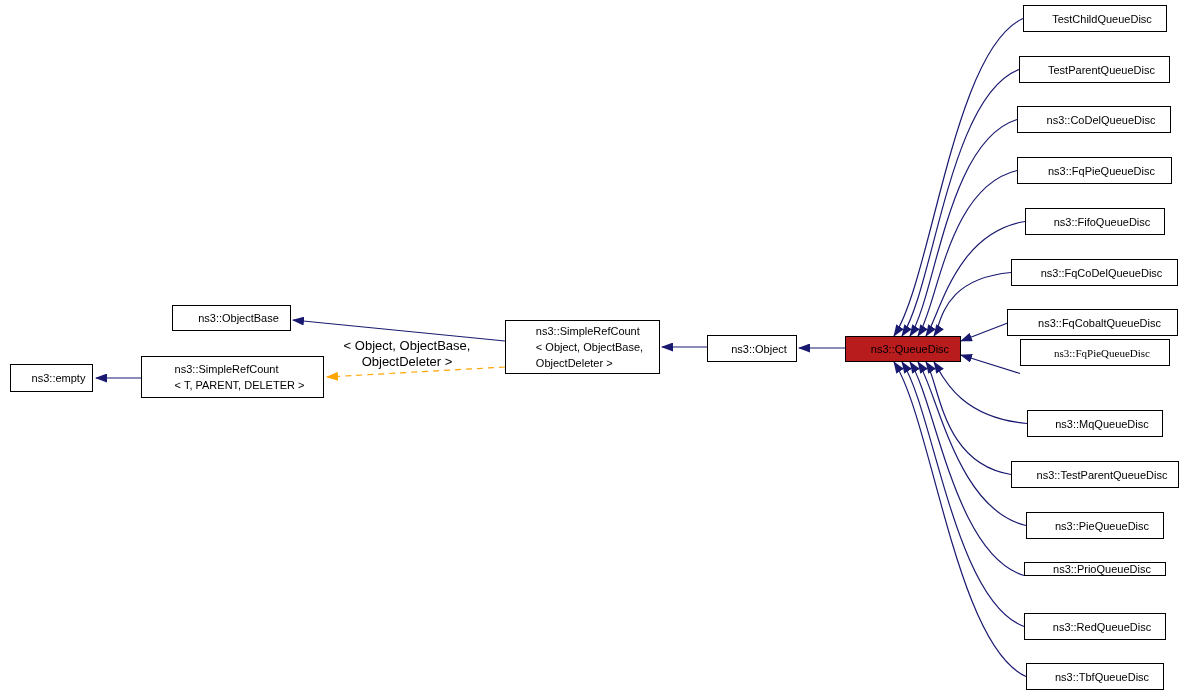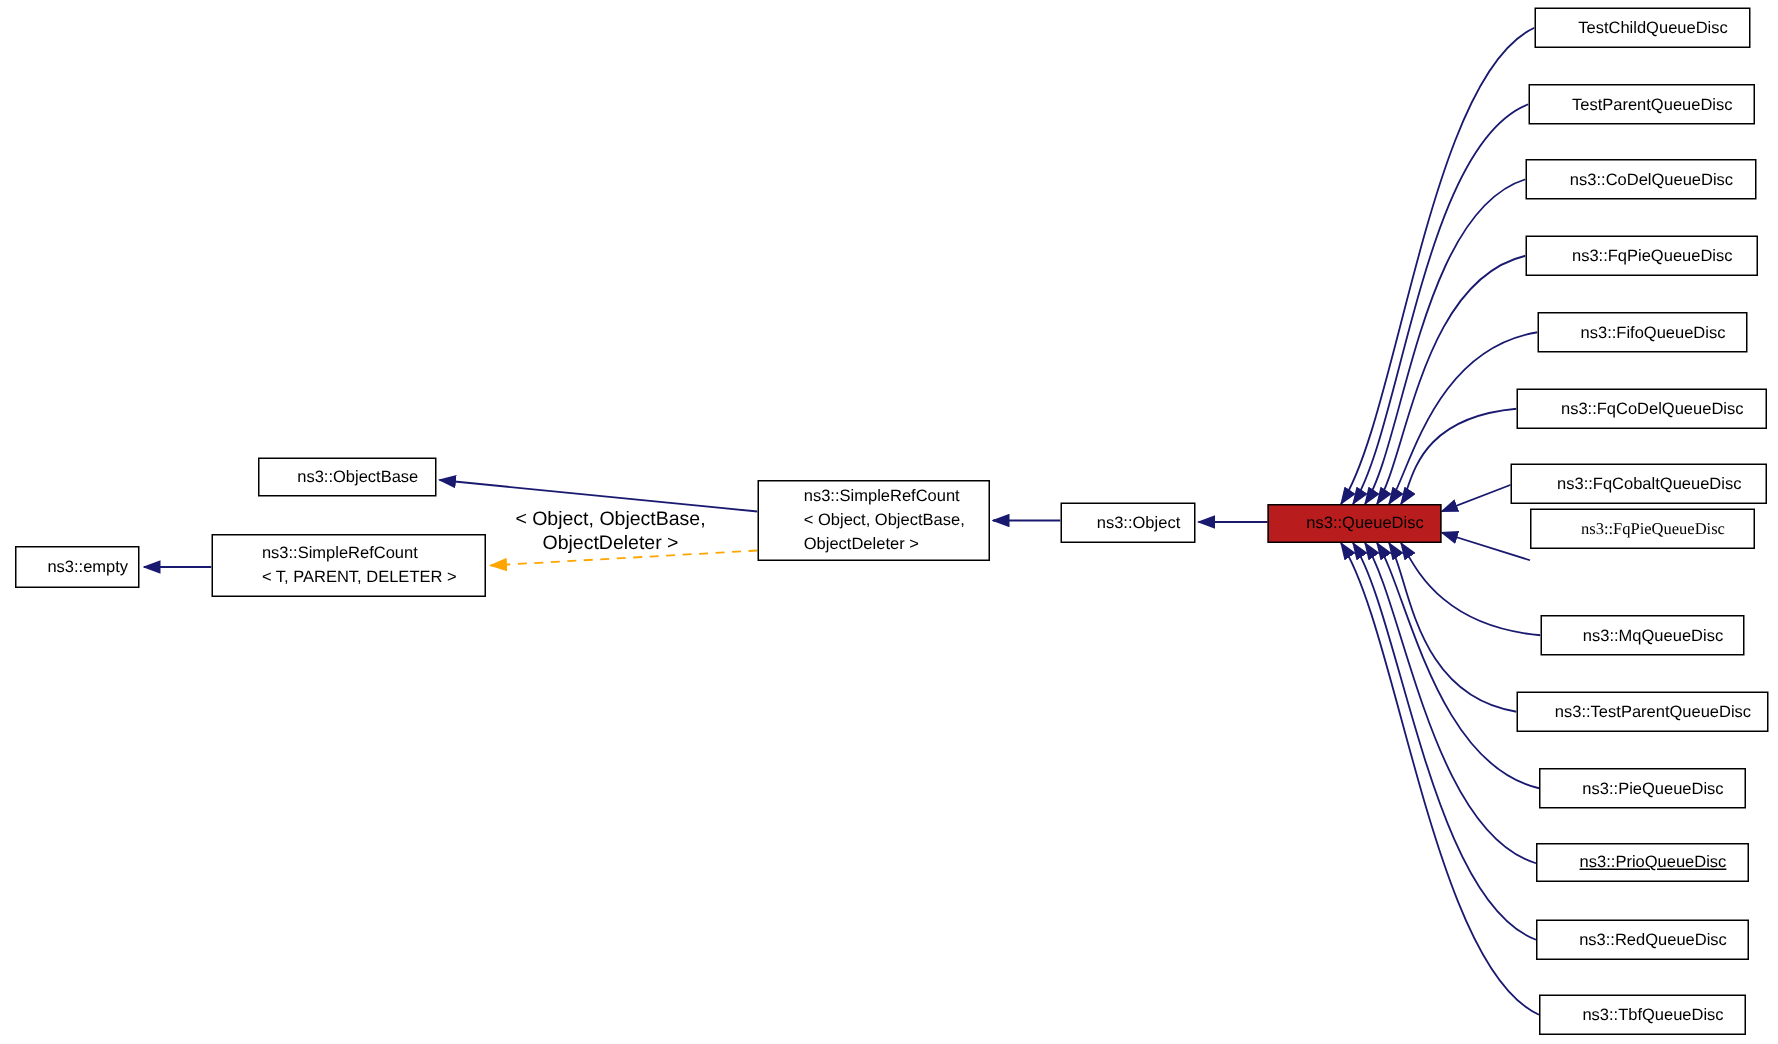--- a/index.html
+++ b/index.html
@@ -105,19 +105,19 @@
       <div class="node" style="left: 1019px; top: 56px; width: 151px; height: 27px;">TestParentQueueDisc</div>
       <div class="node" style="left: 1017px; top: 106px; width: 154px; height: 27px;">ns3::CoDelQueueDisc</div>
       <div class="node" style="left: 1017px; top: 157px; width: 155px; height: 27px;">ns3::FqPieQueueDisc</div>
       <div class="node" style="left: 1025px; top: 208px; width: 140px; height: 27px;">ns3::FifoQueueDisc</div>
       <div class="node" style="left: 1011px; top: 259px; width: 167px; height: 27px;">ns3::FqCoDelQueueDisc</div>
       <div class="node" style="left: 1007px; top: 309px; width: 171px; height: 27px;">ns3::FqCobaltQueueDisc</div>
       <div class="node" style="left: 1020px; top: 339px; width: 150px; height: 27px; font-family: Liberation Serif, serif;">ns3::FqPieQueueDisc</div>
       <div class="node" style="left: 1027px; top: 410px; width: 136px; height: 27px;">ns3::MqQueueDisc</div>
       <div class="node" style="left: 1011px; top: 461px; width: 168px; height: 27px;">ns3::TestParentQueueDisc</div>
       <div class="node" style="left: 1026px; top: 512px; width: 138px; height: 27px;">ns3::PieQueueDisc</div>
-      <div class="node" style="left: 1024px; top: 562px; width: 142px; height: 26px; text-decoration: underline;">ns3::PrioQueueDisc</div>
+      <div class="node" style="left: 1024px; top: 562px; width: 142px; height: 14px;">ns3::PrioQueueDisc</div>
       <div class="node" style="left: 1024px; top: 613px; width: 142px; height: 27px;">ns3::RedQueueDisc</div>
       <div class="node" style="left: 1026px; top: 663px; width: 138px; height: 27px;">ns3::TbfQueueDisc</div>
     </div>
   <div id="edge-label">&lt; Object, ObjectBase,
 ObjectDeleter &gt;</div>
 </div>
 
 </body></html>

